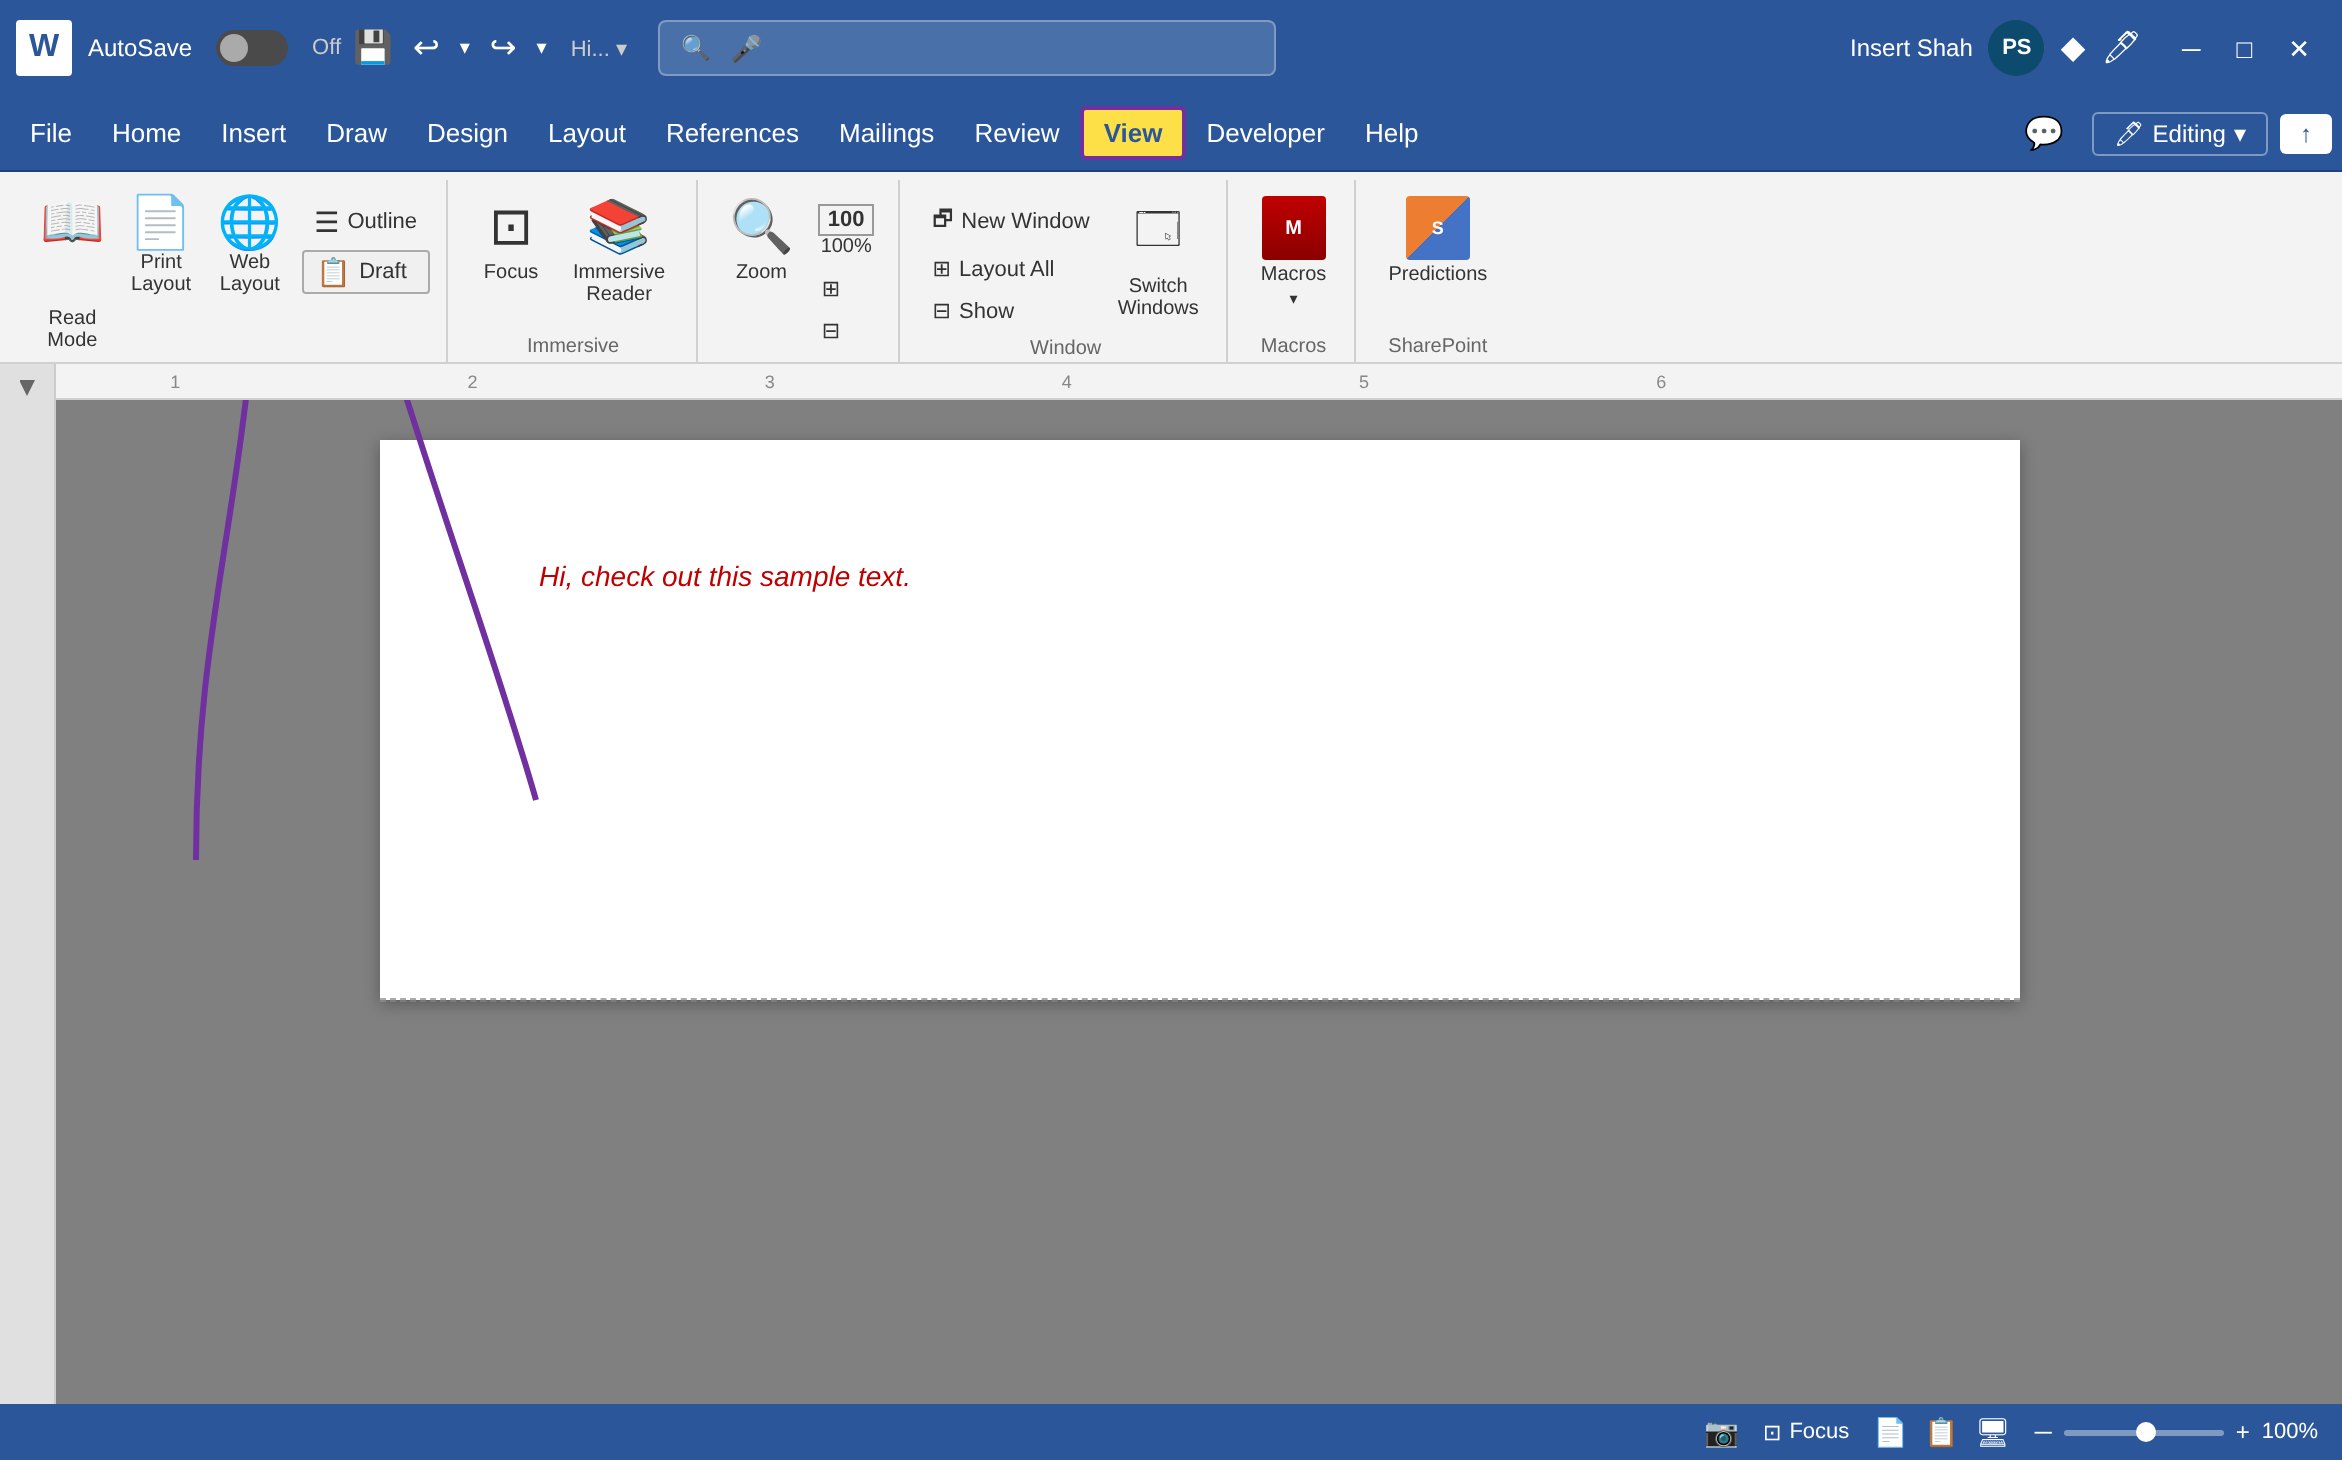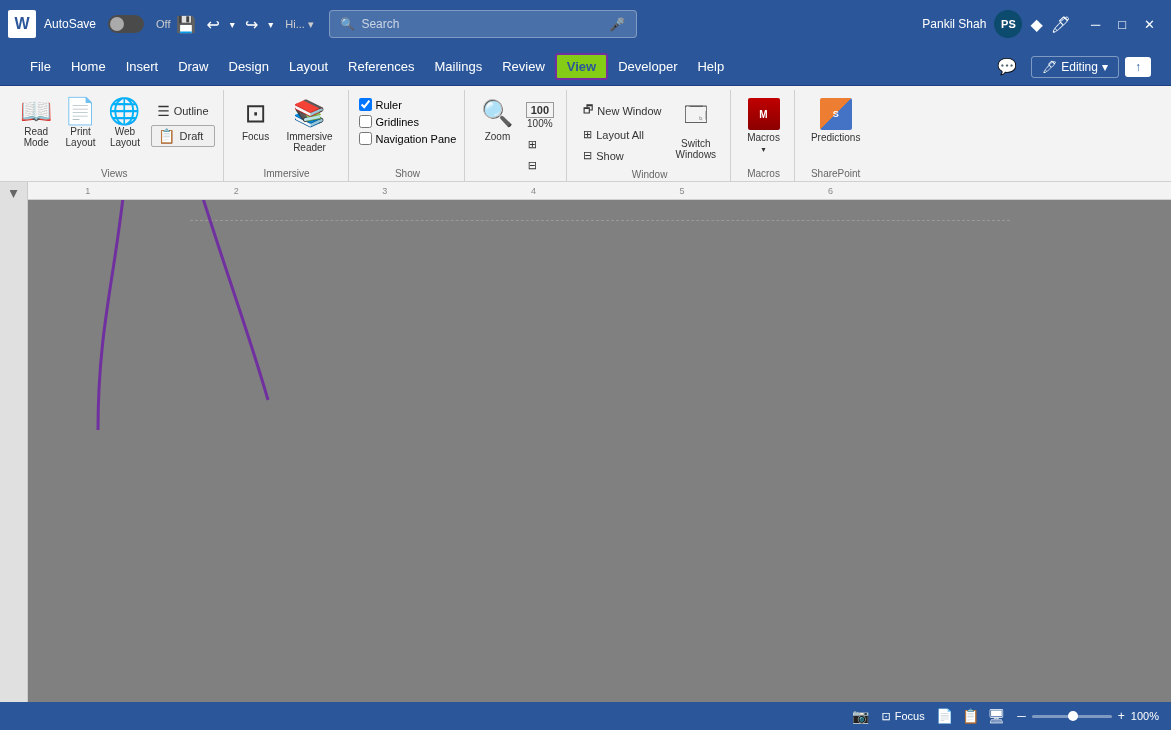--- a/index.html
+++ b/index.html
@@ -82,30 +82,30 @@
     .win-btn {
       background: none; border: none; color: white; cursor: pointer;
       font-size: 13px; padding: 4px 8px;
     }
 
     
     .menu-bar {
       background: #2b579a;
       height: 38px;
       display: flex; align-items: center;
-      padding: 0 20px;
+      padding: 0 5px;
       border-bottom: 1px solid #1e4080;
     }
     .menu-item {
       color: white; font-size: 13px;
       padding: 4px 10px; cursor: pointer; border-radius: 3px;
       white-space: nowrap;
     }
     .menu-item.active {
-      background: #84cc16; color: #2b579a; font-weight: 600;
+      background: #fde047; color: #2b579a; font-weight: 600;
       border: 2px solid #7030a0;
     }
     .right-menu {
       margin-left: auto; display: flex; align-items: center; gap: 6px;
     }
     .editing-btn {
       background: none; border: 1px solid rgba(255,255,255,0.4);
       color: white; border-radius: 3px;
       padding: 3px 10px; font-size: 12px; cursor: pointer;
       display: flex; align-items: center; gap: 4px;
@@ -279,26 +279,25 @@
   <button class="save-btn">💾</button>
   <div class="undo-redo">
     <button style="background:none;border:none;color:white;cursor:pointer;font-size:16px;">↩</button>
     <button style="background:none;border:none;color:white;cursor:pointer;font-size:10px;">▾</button>
     <button style="background:none;border:none;color:white;cursor:pointer;font-size:16px;">↪</button>
     <button style="background:none;border:none;color:white;cursor:pointer;font-size:10px;">▾</button>
   </div>
   <span class="quick-access">Hi... ▾</span>
   <div class="search-bar">
     <span class="search-icon">🔍</span>
-    <input type="text" placeholder="Search" style="">
     <span class="mic-icon">🎤</span>
   </div>
   <div class="title-spacer"></div>
   <div class="user-area">
-    <span>Pankil Shah</span>
+    <span>Insert Shah</span>
     <div class="avatar">PS</div>
     <button style="background:none;border:none;color:white;cursor:pointer;font-size:16px;">◆</button>
     <button style="background:none;border:none;color:white;cursor:pointer;font-size:16px;">🖊</button>
   </div>
   <div class="win-controls">
     <button class="win-btn">─</button>
     <button class="win-btn">□</button>
     <button class="win-btn">✕</button>
   </div>
 </div>
@@ -329,21 +328,21 @@
 
 <div class="main-wrapper">
 
   <div class="ribbon">
 
     <div class="ribbon-group views-group">
       <div class="ribbon-group-content">
 
         <button class="ribbon-btn">
           <span class="btn-icon" style="font-size:26px;">📖</span>
-          <span style="font-size:10px;text-align:center;">Read<br>Mode</span>
+          <span style="font-size:10px;text-align:center;margin-top:28px;">Read<br>Mode</span>
         </button>
 
         <button class="ribbon-btn">
           <span class="btn-icon" style="font-size:26px;">📄</span>
           <span style="font-size:10px;text-align:center;">Print<br>Layout</span>
         </button>
 
         <button class="ribbon-btn">
           <span class="btn-icon" style="font-size:26px;">🌐</span>
           <span style="font-size:10px;text-align:center;">Web<br>Layout</span>
@@ -371,39 +370,20 @@
           <span style="font-size:10px;">Focus</span>
         </button>
         <button class="ribbon-btn" style="min-width:60px;">
           <span style="font-size:26px;display:block;">📚</span>
           <span style="font-size:10px;text-align:center;">Immersive<br>Reader</span>
         </button>
       </div>
       <div class="ribbon-group-label">Immersive</div>
     </div>
 
-    <div class="ribbon-group" style="min-width:80px;">
-      <div class="ribbon-group-content">
-        <div class="small-btns-col" style="margin-top:4px; gap:4px;">
-          <label style="display:flex;align-items:center;gap:4px;font-size:11px;cursor:pointer;">
-            <input type="checkbox" checked="" style="">
-            <span>Ruler</span>
-          </label>
-          <label style="display:flex;align-items:center;gap:4px;font-size:11px;cursor:pointer;">
-            <input type="checkbox" style="">
-            <span>Gridlines</span>
-          </label>
-          <label style="display:flex;align-items:center;gap:4px;font-size:11px;cursor:pointer;">
-            <input type="checkbox" style="">
-            <span>Navigation Pane</span>
-          </label>
-        </div>
-      </div>
-      <div class="ribbon-group-label">Show</div>
-    </div>
 
     <div class="ribbon-group">
       <div class="ribbon-group-content">
         <button class="ribbon-btn">
           <span style="font-size:26px;">🔍</span>
           <span style="font-size:10px;">Zoom</span>
         </button>
         <div style="display:flex;flex-direction:column;gap:2px;margin-top:4px;">
           <button class="zoom-100-btn">
             <div style="font-size:11px;font-weight:bold;border:1px solid #999;padding:1px 4px;">100</div>
@@ -488,20 +468,23 @@
           <span style="position:absolute;left:18%;font-size:9px;color:#888;">2</span>
           <span style="position:absolute;left:31%;font-size:9px;color:#888;">3</span>
           <span style="position:absolute;left:44%;font-size:9px;color:#888;">4</span>
           <span style="position:absolute;left:57%;font-size:9px;color:#888;">5</span>
           <span style="position:absolute;left:70%;font-size:9px;color:#888;">6</span>
         </div>
       </div>
 
       <div class="doc-scroll" style="position:relative;">
 
+        <div class="page">
+          <p class="doc-text">Hi, check out this sample text.</p>
+        </div>
         <div class="page-break-dots"></div>
 
         <svg class="arrows-svg" width="400" height="400" viewBox="0 0 400 400" style="position:absolute;top:-130px;left:0px;pointer-events:none;z-index:999;">
 
           <path d="M 70 360 C 70 250, 90 200, 100 80" stroke="#7030a0" stroke-width="3" fill="none" marker-end="url(#arrowhead)"></path>
 
           <path d="M 240 330 C 220 260, 190 180, 160 80" stroke="#7030a0" stroke-width="3" fill="none" marker-end="url(#arrowhead)"></path>
           <defs>
             <marker id="arrowhead" markerWidth="10" markerHeight="7" refX="0" refY="3.5" orient="auto">
               <polygon points="0 0, 10 3.5, 0 7" fill="#7030a0"></polygon>

